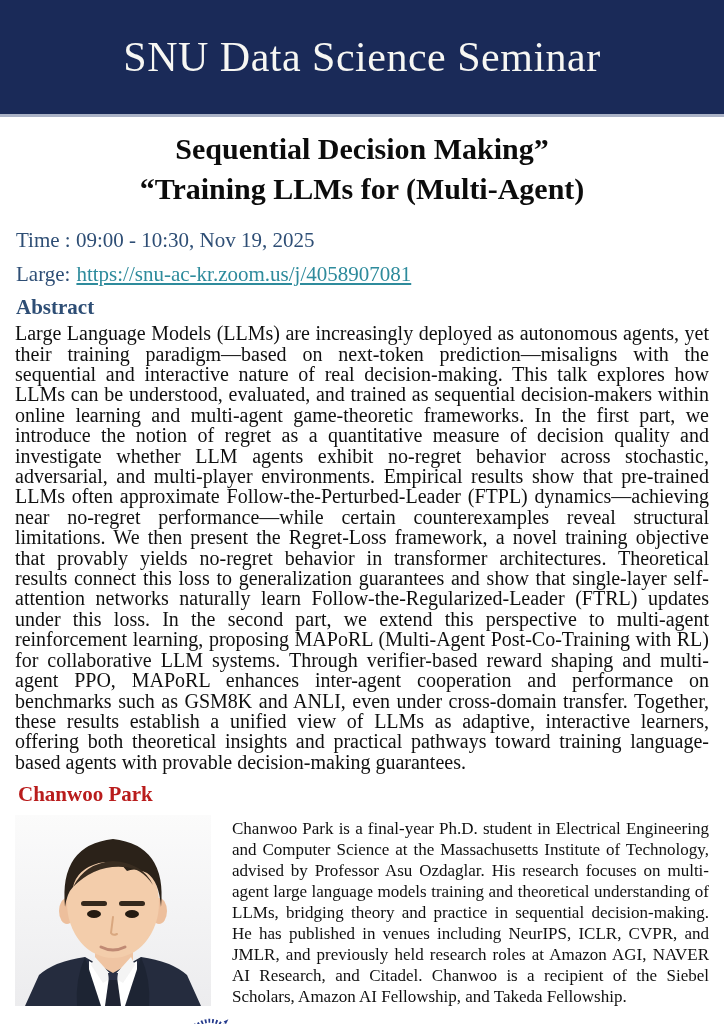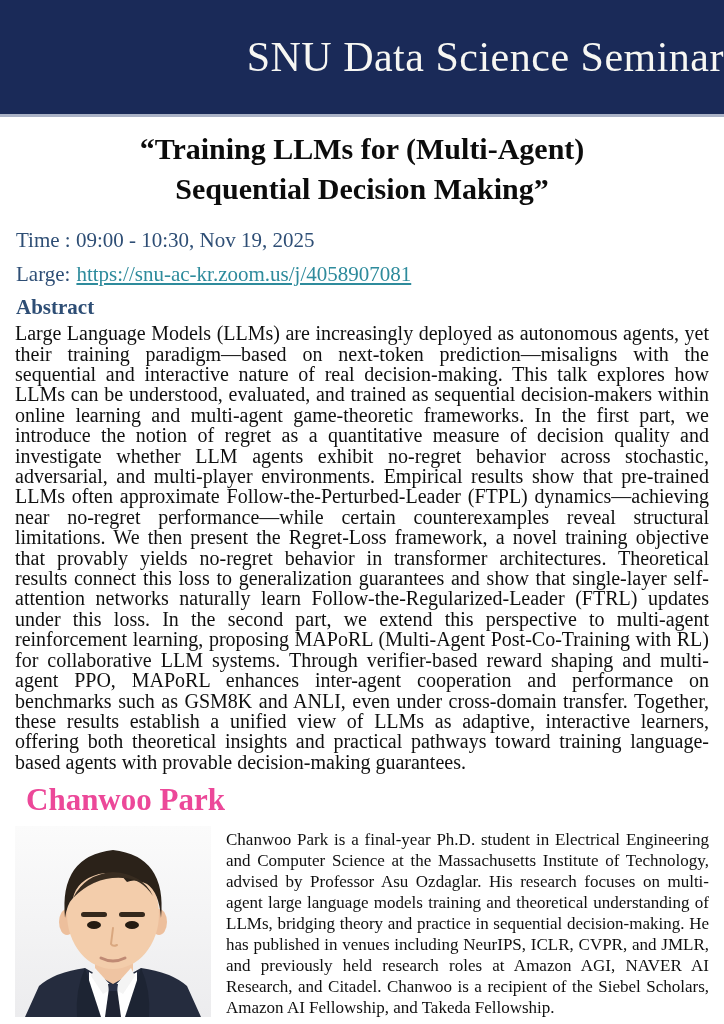--- a/index.html
+++ b/index.html
@@ -7,21 +7,21 @@
   body {
     height:1024px;
     font-family:"Liberation Serif", serif;
     color:#111111;
     overflow:hidden;
   }
   
   .banner {
     width:724px; height:117px;
     background:#1a2a58;
-    display:flex; align-items:center; justify-content:flex-end;
+    display:flex; align-items:center; justify-content:center;
     border-bottom:3px solid #aab2c6;
   }
   .banner-title {
     color:#f7f7f3;
     font-size:42px;
     letter-spacing:0.5px;
     font-weight:400;
   }
   
   .talk-title {
@@ -59,29 +59,29 @@
   
   .abstract-body {
     margin:0 15px;
     font-size:20px;
     line-height:20.4px;
     text-align:justify;
     color:#101010;
   }
   
   .speaker-name {
-    margin:10px 14px 8px 26px;
-    font-size:31px;
-    font-weight:bold;
-    color:#ec4899;
+    margin:10px 14px 8px 18px;
+    font-size:21px;
+    font-weight:bold;
+    color:#b91c1c;
   }
   .speaker-row {
     margin:0 15px;
     display:flex;
-    gap:15px;
+    gap:21px;
   }
   .speaker-photo {
     width:196px; height:191px;
     flex:none;
     background:#f3f3f3;
     overflow:hidden;
   }
   .speaker-bio {
     flex:1;
     font-size:17px;
@@ -120,22 +120,22 @@
 </style>
 </head>
 <body>
 
 <header class="banner">
   <div class="banner-title">SNU Data Science Seminar</div>
 </header>
 
 <section>
   <div class="talk-title">
+    <div>Sequential Decision Making”</div>
     <div>“Training LLMs for (Multi-Agent)</div>
-    <div>Sequential Decision Making”</div>
   </div>
 </section>
 
 <section class="meta">
   <div class="time-line">Time : 09:00 - 10:30,  Nov 19, 2025</div>
   <div class="zoom-line"><span>Large:</span><a class="zoom-link">https://snu-ac-kr.zoom.us/j/4058907081</a>
   </div>
 </section>
 
 <div class="abstract-heading">Abstract</div>

